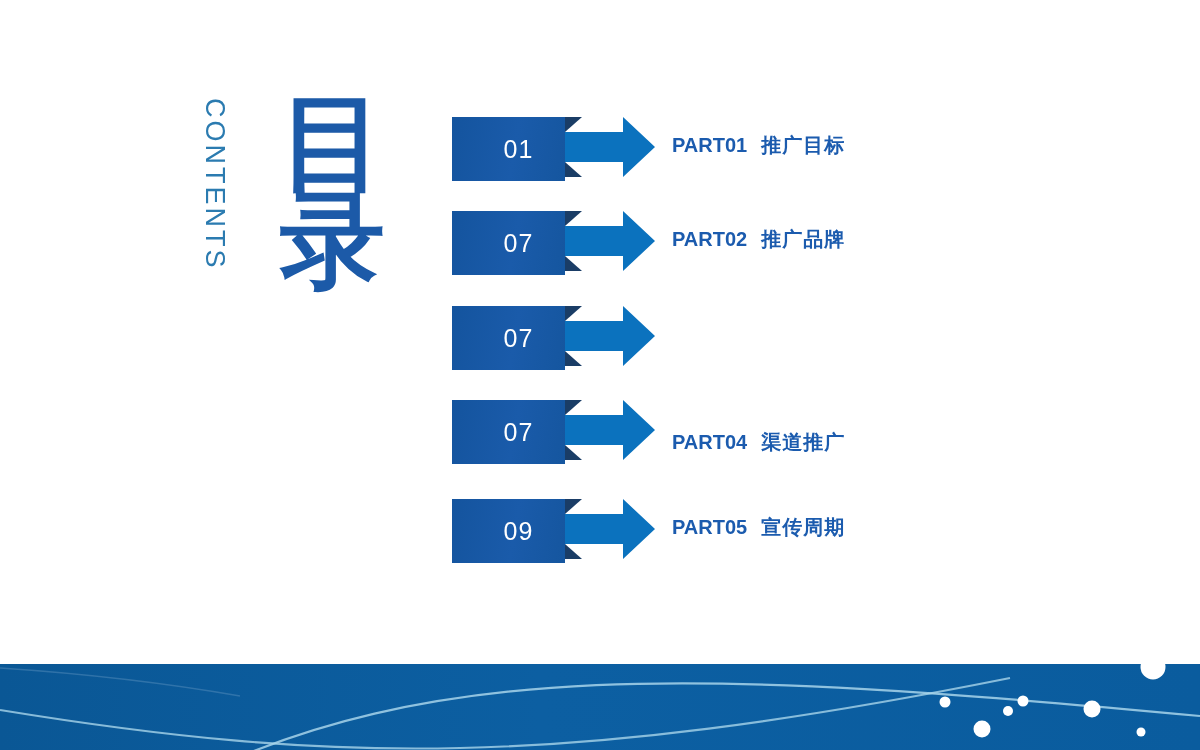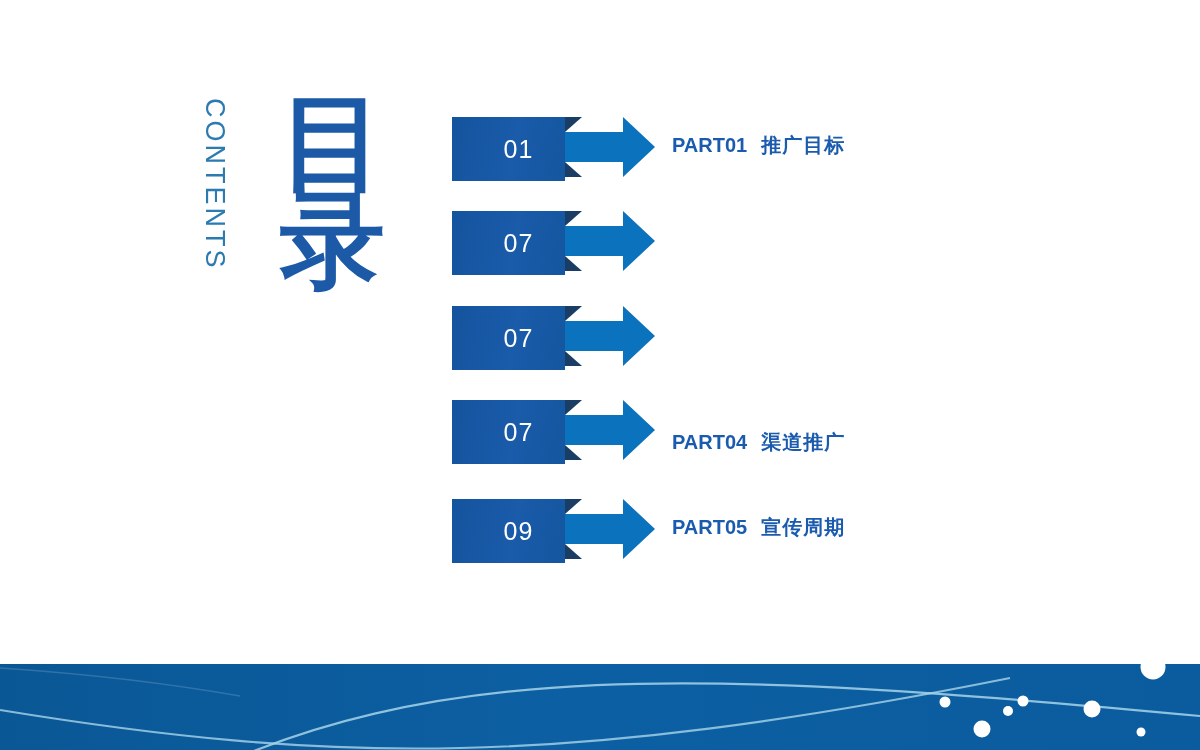--- a/index.html
+++ b/index.html
@@ -149,20 +149,23 @@
   <div class="row" style="top:211px;">
     <div class="numbox">07</div>
     <div class="arrowwrap">
       <svg width="92" height="84" viewBox="0 0 92 84" xmlns="http://www.w3.org/2000/svg">
         <polygon points="0,12 0,27 17,12" fill="#1A3D66"></polygon>
         <polygon points="0,72 0,57 17,72" fill="#1A3D66"></polygon>
         <polygon points="0,27 58,27 58,12 90,42 58,72 58,57 0,57" fill="#0B72BE"></polygon>
       </svg>
     </div>
   </div>
+  <div class="rowlabel" style="top:226px;">
+    <span class="part">PART02</span><span class="cn">推广品牌</span>
+  </div>
 
   <div class="row" style="top:306px;">
     <div class="numbox">07</div>
     <div class="arrowwrap">
       <svg width="92" height="84" viewBox="0 0 92 84" xmlns="http://www.w3.org/2000/svg">
         <polygon points="0,12 0,27 17,12" fill="#1A3D66"></polygon>
         <polygon points="0,72 0,57 17,72" fill="#1A3D66"></polygon>
         <polygon points="0,27 58,27 58,12 90,42 58,72 58,57 0,57" fill="#0B72BE"></polygon>
       </svg>
     </div>

